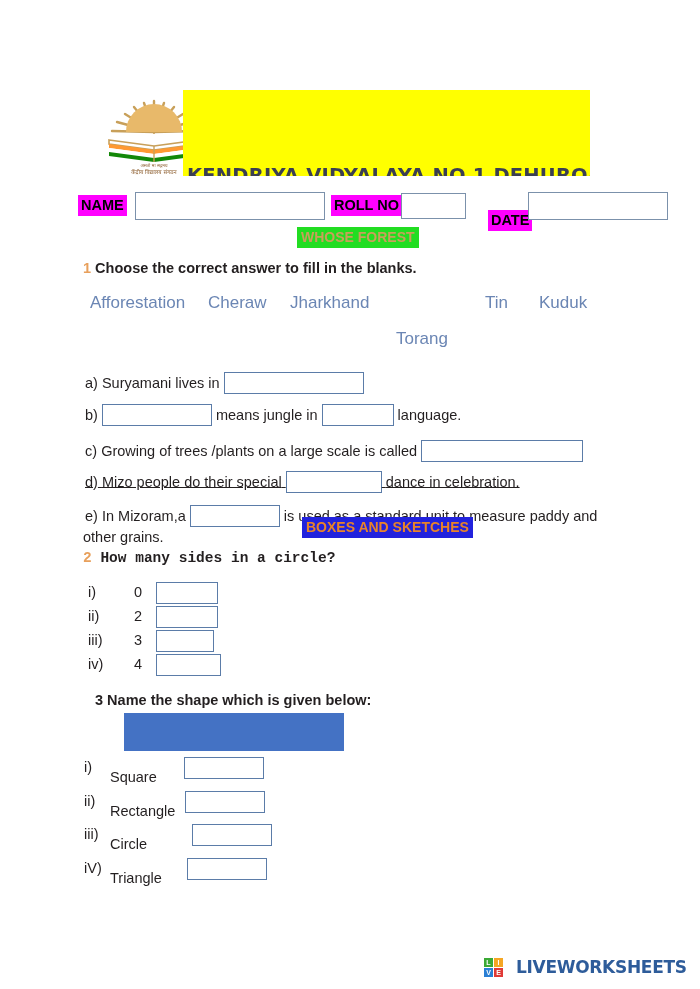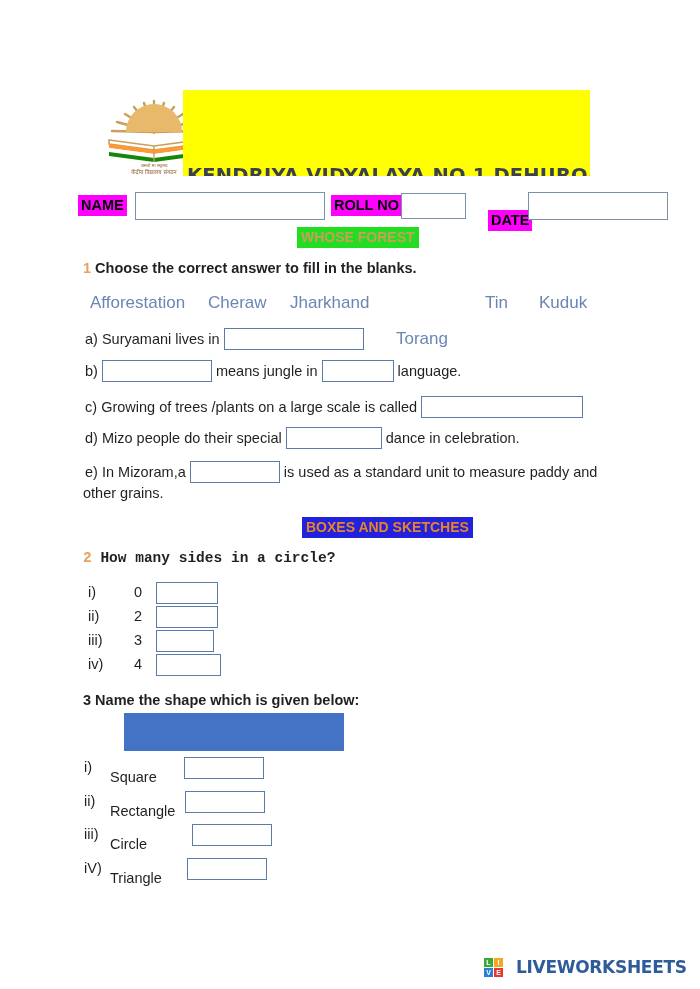--- a/index.html
+++ b/index.html
@@ -122,21 +122,21 @@
     white-space: nowrap;
     line-height: 1.3;
   }
   .qnum {
     color: #e8a05c;
     font-weight: bold;
   }
 
   .q1 { left: 83px; top: 259px; font-weight: bold; }
   .q2 { left: 83px; top: 549px; font-weight: bold; font-family: Liberation Mono, monospace; }
-  .q3 { left: 83px; top: 691px; font-weight: bold; }
+  .q3 { left: 95px; top: 691px; font-weight: bold; }
 
   
   .wordbank {
     position: absolute;
     left: 90px;
     top: 293px;
     width: 520px;
     height: 22px;
     font-size: 17px;
     color: #6b86b4;
@@ -152,35 +152,36 @@
   .wb3 { left: 306px; margin-top: 36px; }
   .wb4 { left: 395px; }
   .wb5 { left: 449px; }
 
   
   .blankrow {
     position: absolute;
     font-size: 14.5px;
     color: #231f20;
     white-space: nowrap;
+    margin-top: 44px;
   }
   .blankrow .txt { vertical-align: middle; }
   .inpbox {
     display: inline-block;
     vertical-align: middle;
     background: #ffffff;
     border: 1px solid #5b7ca8;
     box-sizing: border-box;
     height: 22px;
   }
 
   .ra { left: 85px; top: 328px; }
   .rb { left: 85px; top: 360px; }
   .rc { left: 85px; top: 396px; }
-  .rd { left: 85px; top: 427px; }
+  .rd { left: 85px; top: 427px; text-decoration: underline; }
   .re { left: 85px; top: 461px; }
   .re2 { left: 83px; top: 485px; }
 
   
   .optlist2 {
     position: absolute;
     left: 88px;
     top: 582px;
     width: 240px;
     height: 95px;

